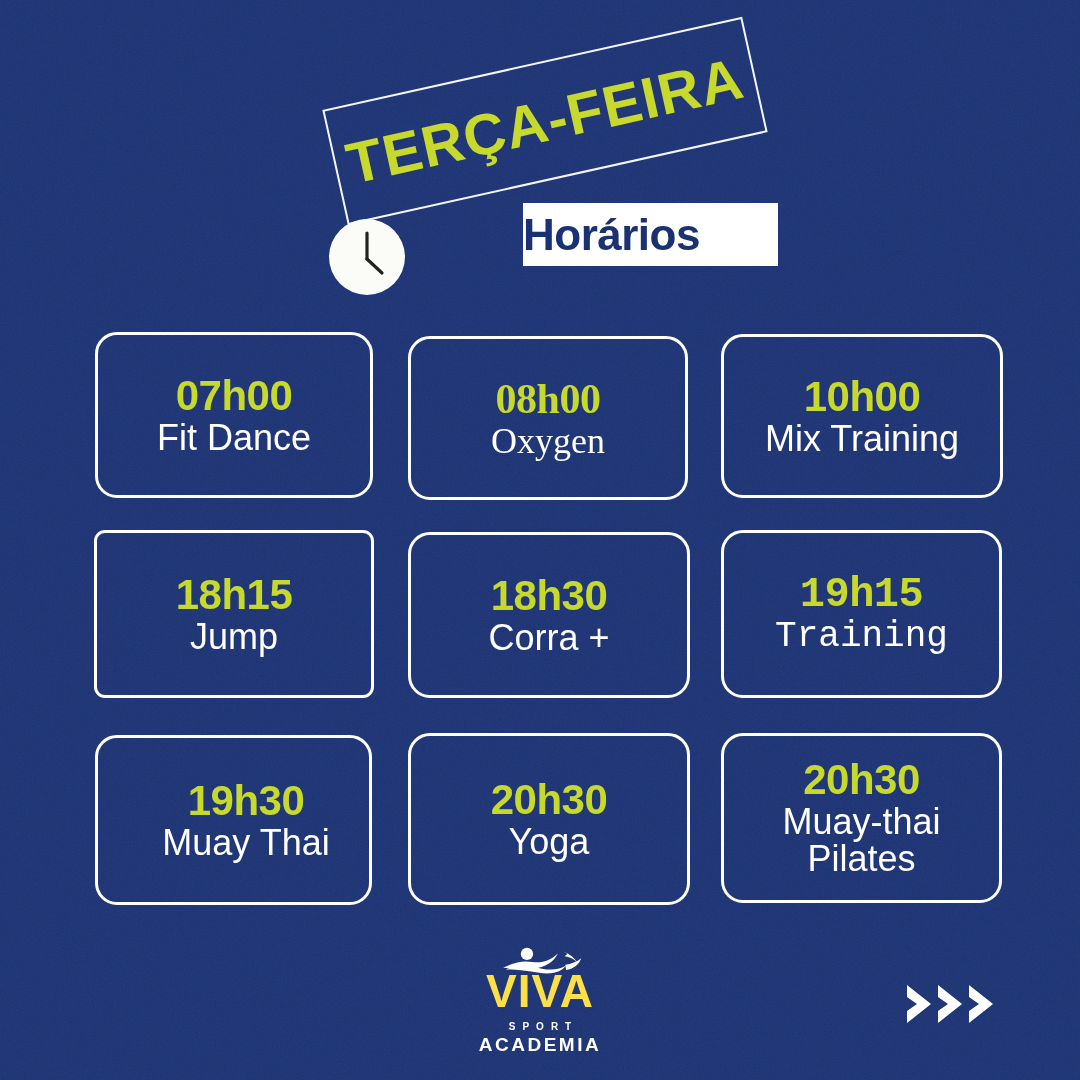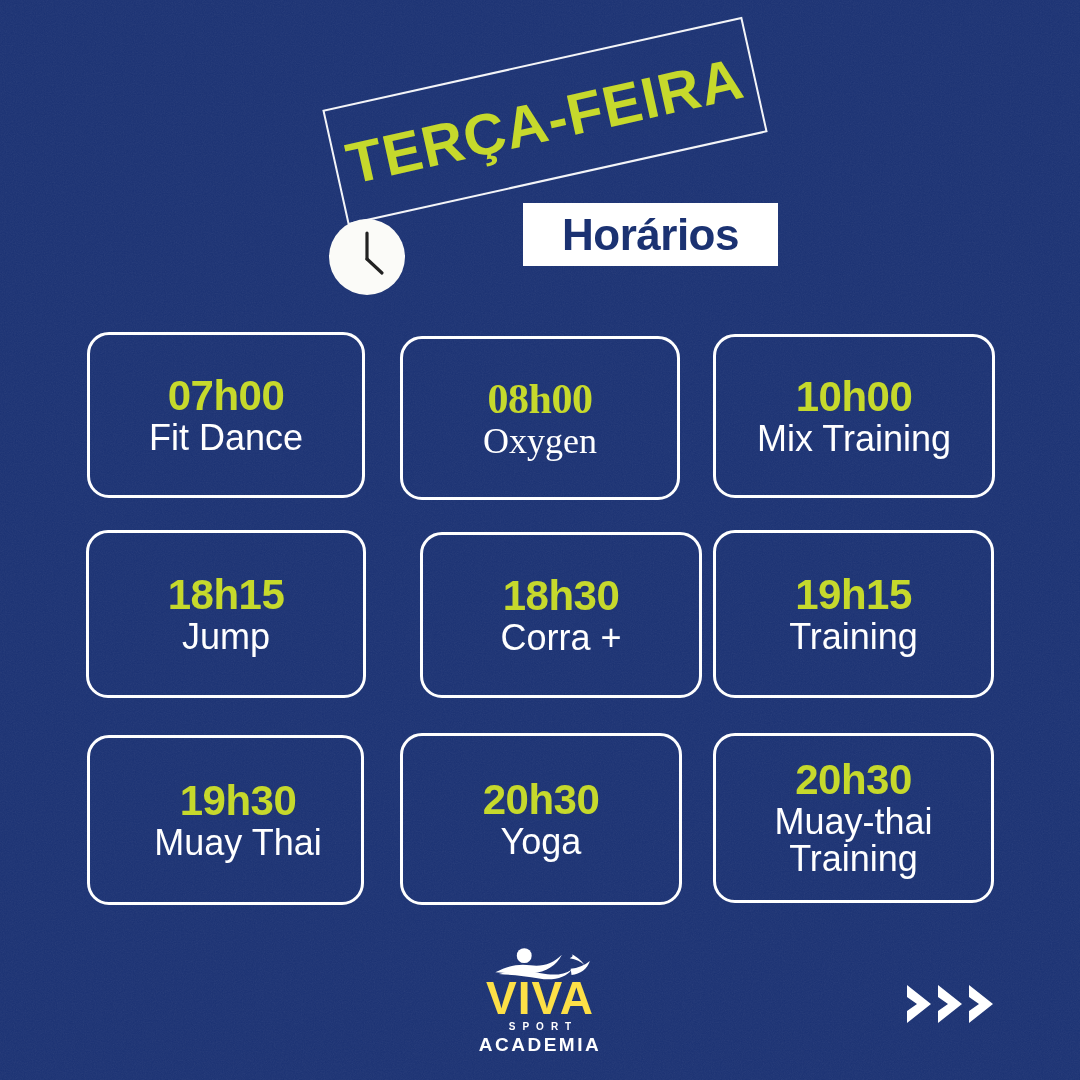--- a/index.html
+++ b/index.html
@@ -53,34 +53,34 @@
     background:#fbfbf8;
     border-radius:50%;
   }
   .clock svg{ position:absolute; inset:0; }
 
   .horarios-banner{
     position:absolute;
     left:523px; top:203px;
     width:255px; height:63px;
     background:#ffffff;
-    display:flex; align-items:center; justify-content:center;
+    display:flex; align-items:center; 
   }
   .horarios-banner span{
     color:#1b3272;
     font-size:44px;
     font-weight:bold;
     letter-spacing:-0.5px;
     line-height:1;
   }
 
   
   .grid{
     position:absolute;
-    left:0; top:0;
+    left:8px; top:0;
     width:864px; height:1080px;
   }
   .card{
     position:absolute;
     border:3px solid #ffffff;
     border-radius:22px;
     display:flex;
     flex-direction:column;
     align-items:center;
     justify-content:center;
@@ -116,21 +116,21 @@
     font-weight:bold;
     line-height:.82;
     letter-spacing:1px;
     margin-top:-6px;
   }
   .logo .sport{
     color:#ffffff;
     font-size:10px;
     font-weight:bold;
     letter-spacing:7px;
-    margin-top:3px;
+    margin-top:10px;
     margin-left:7px;
   }
   .logo .academia{
     color:#ffffff;
     font-size:19px;
     font-weight:bold;
     letter-spacing:2.5px;
     margin-top:2px;
   }
 
@@ -181,49 +181,49 @@
     <div class="card" style="left:400px; top:336px; width:280px; height:164px;font-family:Liberation Serif, serif;">
       <div class="time">08h00</div>
       <div class="cls">Oxygen</div>
     </div>
 
     <div class="card" style="left:713px; top:334px; width:282px; height:164px;">
       <div class="time">10h00</div>
       <div class="cls">Mix Training</div>
     </div>
 
-    <div class="card" style="left:86px;  top:530px; width:280px; height:168px;">
+    <div class="card" style="left:86px;  top:530px; width:280px; height:168px;border-radius:11px;">
       <div class="time">18h15</div>
       <div class="cls">Jump</div>
     </div>
 
-    <div class="card" style="left:400px; top:532px; width:282px; height:166px;margin-left:20px;">
+    <div class="card" style="left:400px; top:532px; width:282px; height:166px;">
       <div class="time">18h30</div>
       <div class="cls">Corra +</div>
     </div>
 
-    <div class="card" style="left:713px; top:530px; width:281px; height:168px;">
+    <div class="card" style="left:713px; top:530px; width:281px; height:168px;font-family:Liberation Mono, monospace;">
       <div class="time">19h15</div>
       <div class="cls">Training</div>
     </div>
 
     <div class="card" style="left:87px;  top:735px; width:277px; height:170px;padding-left:25px;">
       <div class="time">19h30</div>
       <div class="cls">Muay Thai</div>
     </div>
 
     <div class="card" style="left:400px; top:733px; width:282px; height:172px;">
       <div class="time">20h30</div>
       <div class="cls">Yoga</div>
     </div>
 
     <div class="card" style="left:713px; top:733px; width:281px; height:170px;">
       <div class="time">20h30</div>
       <div class="cls">Muay-thai
-Training</div>
+Pilates</div>
     </div>
 
   </div>
 
   <div class="logo">
     <svg class="mark" viewBox="0 0 130 46" aria-hidden="true">
       <circle cx="47" cy="11" r="8.5" fill="#ffffff"></circle>
       <path d="M14 30 C 30 22, 42 20, 54 22 C 68 24, 80 20, 90 10 C 84 22, 72 30, 56 31 C 40 32, 26 31, 14 30 Z" fill="#ffffff"></path>
       <path d="M18 32 C 34 27, 50 28, 66 31 C 80 34, 92 33, 101 27 C 95 36, 80 40, 64 37 C 48 34, 32 33, 18 32 Z" fill="#ffffff"></path>
       <path d="M98 8 C 106 11, 112 16, 116 22 C 112 18, 106 15, 99 14 C 103 12, 104 10, 98 8 Z" fill="#ffffff"></path>

